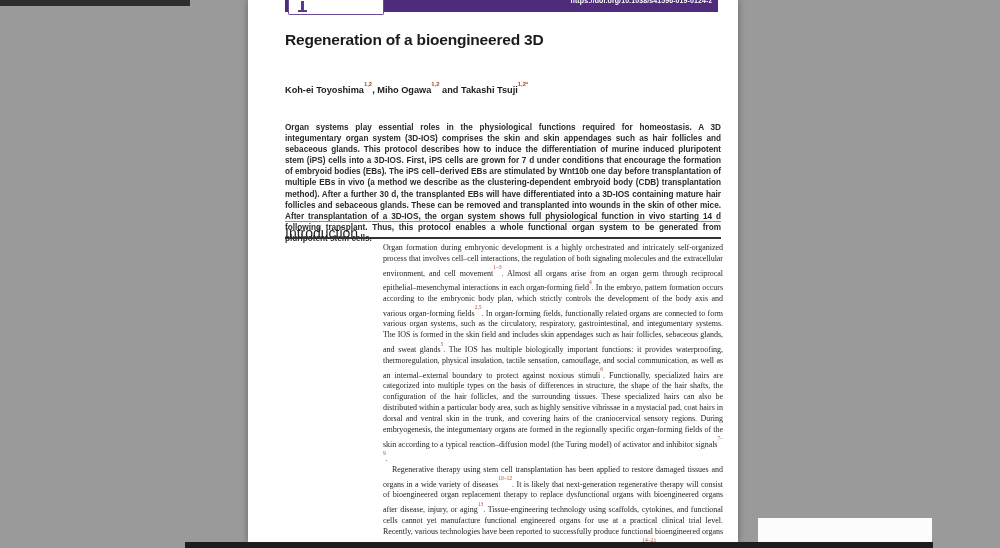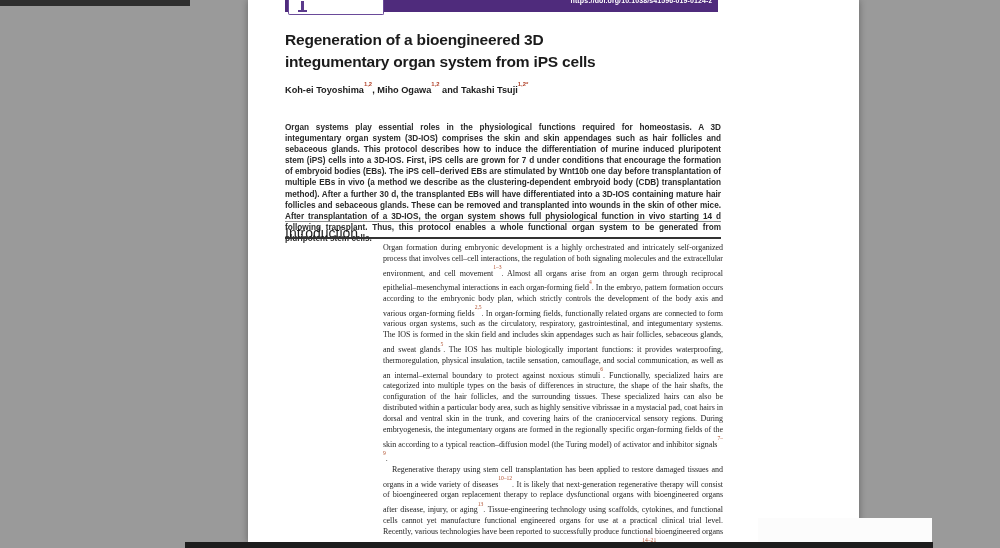--- a/index.html
+++ b/index.html
@@ -4,21 +4,21 @@
 <style>
   html,body { margin:0; padding:0; background:#666; }
   .stage {
     position:relative; width:1000px; height:548px; overflow:hidden;
     background:#9a9a9a; font-family:"Liberation Sans", sans-serif;
   }
   .edge-strip-top {
     position:absolute; left:0; top:0; width:190px; height:6px; background:#2e2e2e;
   }
   .page {
-    position:absolute; left:248px; top:0; width:611px; height:543px;
+    position:absolute; left:248px; top:0; width:490px; height:543px;
     background:#ffffff; box-shadow:0 0 7px rgba(0,0,0,0.35); overflow:hidden;
   }
   .banner {
     position:absolute; left:37px; top:0; width:433px; height:12px;
     background:#4f2b7c; overflow:hidden;
   }
   .doi {
     position:absolute; right:6px; top:-3px; color:#ffffff; font-size:7px;
     font-weight:bold; white-space:nowrap; letter-spacing:0.1px; text-decoration:none;
   }
@@ -70,21 +70,20 @@
 
     <div class="logo-box">
       <span class="logo-glyph">
         <span class="stem"></span>
           <span class="base"></span>
       </span>
     </div>
 
     <div class="title">
       <div>Regeneration of a bioengineered 3D</div>
-      <div>integumentary organ system from iPS cells</div>
     </div>
 
     <div class="authors">Koh-ei Toyoshima<sup>1,2</sup>, Miho Ogawa<sup>1,2</sup> and Takashi Tsuji<sup>1,2*</sup></div>
 
     <div class="abstract">Organ systems play essential roles in the physiological functions required for homeostasis. A 3D integumentary organ system (3D-IOS) comprises the skin and skin appendages such as hair follicles and sebaceous glands. This protocol describes how to induce the differentiation of murine induced pluripotent stem (iPS) cells into a 3D-IOS. First, iPS cells are grown for 7 d under conditions that encourage the formation of embryoid bodies (EBs). The iPS cell–derived EBs are stimulated by Wnt10b one day before transplantation of multiple EBs in vivo (a method we describe as the clustering-dependent embryoid body (CDB) transplantation method). After a further 30 d, the transplanted EBs will have differentiated into a 3D-IOS containing mature hair follicles and sebaceous glands. These can be removed and transplanted into wounds in the skin of other mice. After transplantation of a 3D-IOS, the organ system shows full physiological function in vivo starting 14 d following transplant. Thus, this protocol enables a whole functional organ system to be generated from pluripotent stem cells.</div>
 
     <div class="rule-a"></div>
     <div class="intro-h">Introduction</div>
     <div class="rule-b"></div>
 

